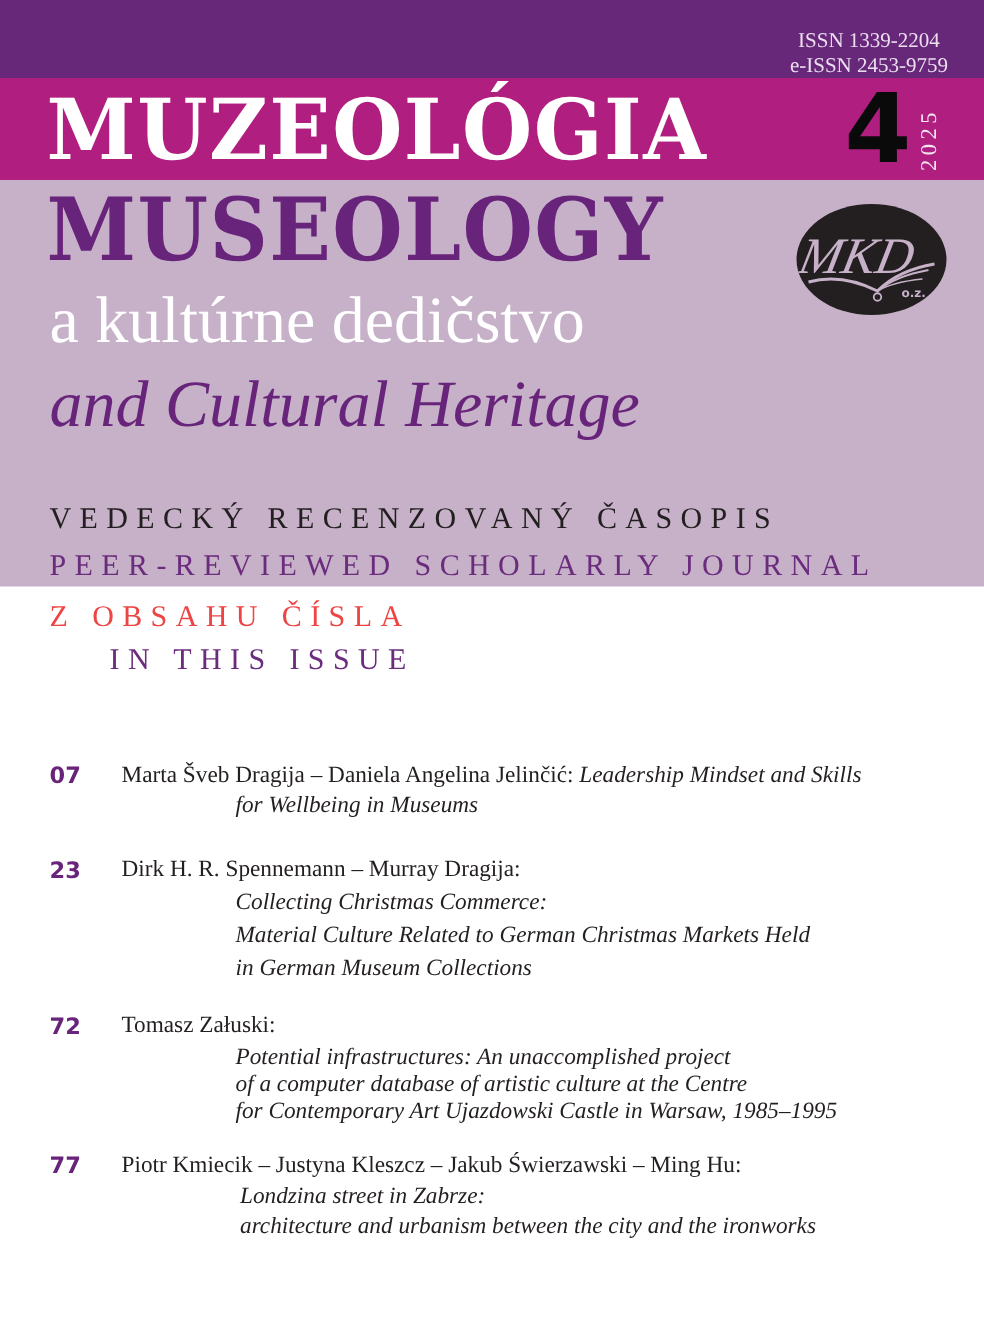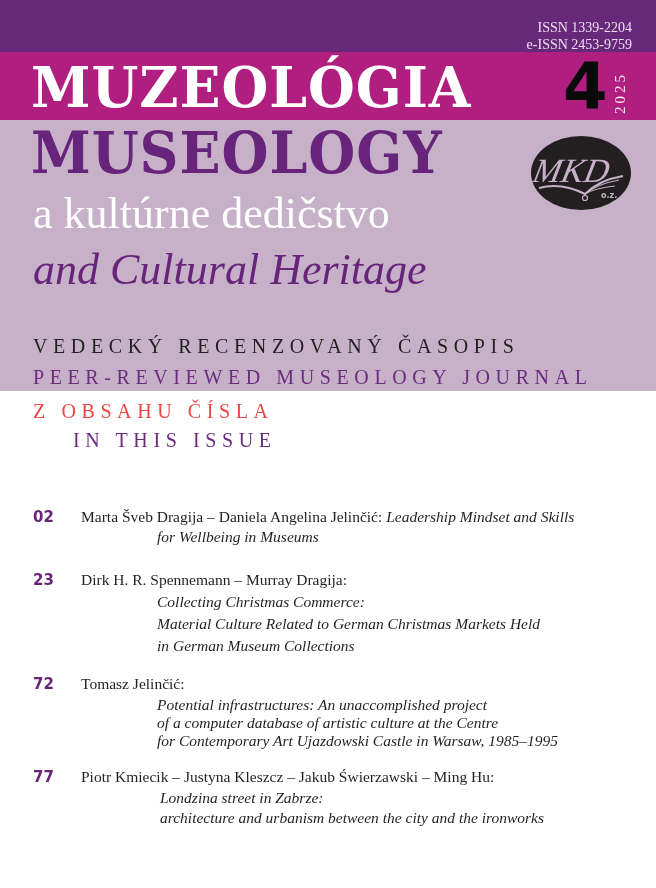--- a/index.html
+++ b/index.html
@@ -5,21 +5,21 @@
     html, body { margin: 0; padding: 0; }
     body {
       width: 656px; height: 888px; position: relative; overflow: hidden;
       background: #ffffff;
       font-family: "DejaVu Serif", serif;
     }
     .band-top { position: absolute; left: 0; top: 0; width: 656px; height: 52px; background: #67287a; }
     .band-magenta { position: absolute; left: 0; top: 52px; width: 656px; height: 68px; background: #b01f7f; }
     .band-lilac { position: absolute; left: 0; top: 120px; width: 656px; height: 271px; background: #c6b1c9; }
 
-    .issn { position: absolute; right: 24px; top: 19px; text-align: right; color: #ecdff0;
+    .issn { position: absolute; right: 24px; top: 19px; text-align: center; color: #ecdff0;
       font-family: "Liberation Serif", serif; font-size: 14px; line-height: 17px; }
 
     .title-sk { position: absolute; left: 31px; top: 55px; font-family: "DejaVu Serif", serif;
       font-weight: bold; font-size: 56px; letter-spacing: 1px; color: #ffffff; line-height: 64px;
       transform: scaleX(0.96); transform-origin: left; }
     .issue-num { position: absolute; left: 563px; top: 52px; font-family: "DejaVu Sans", sans-serif;
       font-weight: bold; font-size: 64px; color: #0a0a0a; line-height: 70px; }
     .year { position: absolute; left: 612px; top: 60px; width: 20px; height: 56px;
       color: #f3e6f0; font-family: "Liberation Serif", serif; font-size: 15px; letter-spacing: 3px; }
     .year span { position: absolute; left: 0; top: 0; transform: rotate(-90deg) translate(-54px, 0);
@@ -81,42 +81,42 @@
     <text x="10" y="46" fill="#c6b1c9" font-family="Liberation Serif, serif" font-style="italic" font-size="34" transform="skewX(-12)">MKD</text>
     <path d="M8 52 Q30 46 54 58 Q68 44 92 40" stroke="#c6b1c9" stroke-width="2" fill="none"></path>
     <path d="M54 58 Q66 48 88 44" stroke="#c6b1c9" stroke-width="1.2" fill="none"></path>
     <path d="M54 58 Q64 52 84 50" stroke="#c6b1c9" stroke-width="1" fill="none"></path>
     <circle cx="54" cy="62" r="2.5" fill="none" stroke="#c6b1c9" stroke-width="1.2"></circle>
     <text x="70" y="62" fill="#c6b1c9" font-family="DejaVu Sans, sans-serif" font-weight="bold" font-size="8">o.z.</text>
   </svg>
 </div>
 
 <div class="spaced l1">VEDECKÝ RECENZOVANÝ ČASOPIS</div>
-<div class="spaced l2">PEER-REVIEWED MUSEOLOGY JOURNAL</div>
+<div class="spaced l2">PEER-REVIEWED SCHOLARLY JOURNAL</div>
 <div class="spaced l3">Z OBSAHU ČÍSLA</div>
 <div class="spaced l4">IN THIS ISSUE</div>
 
 <div class="toc">
   <div class="entry" style="top:507px">
-    <span class="page-no">02</span>
+    <span class="page-no">07</span>
     <span class="authors"><span>Marta Šveb Dragija – Daniela Angelina Jelinčić:</span> <i>Leadership Mindset and Skills</i></span>
     <span class="t-line" style="left:157px; top:20px">for Wellbeing in Museums</span>
   </div>
 
   <div class="entry" style="top:570px">
     <span class="page-no">23</span>
     <span class="authors">Dirk H. R. Spennemann – Murray Dragija:</span>
     <span class="t-line" style="left:157px; top:22px">Collecting Christmas Commerce:</span>
     <span class="t-line" style="left:157px; top:44px">Material Culture Related to German Christmas Markets Held</span>
     <span class="t-line" style="left:157px; top:66px">in German Museum Collections</span>
   </div>
 
   <div class="entry" style="top:674px">
     <span class="page-no">72</span>
-    <span class="authors">Tomasz Jelinčić:</span>
+    <span class="authors">Tomasz Załuski:</span>
     <span class="t-line" style="left:157px; top:21px">Potential infrastructures: An unaccomplished project</span>
     <span class="t-line" style="left:157px; top:39px">of a computer database of artistic culture at the Centre</span>
     <span class="t-line" style="left:157px; top:57px">for Contemporary Art Ujazdowski Castle in Warsaw, 1985–1995</span>
   </div>
 
   <div class="entry" style="top:767px">
     <span class="page-no">77</span>
     <span class="authors">Piotr Kmiecik – Justyna Kleszcz – Jakub Świerzawski – Ming Hu:</span>
     <span class="t-line" style="left:160px; top:21px">Londzina street in Zabrze:</span>
     <span class="t-line" style="left:160px; top:41px">architecture and urbanism between the city and the ironworks</span>

